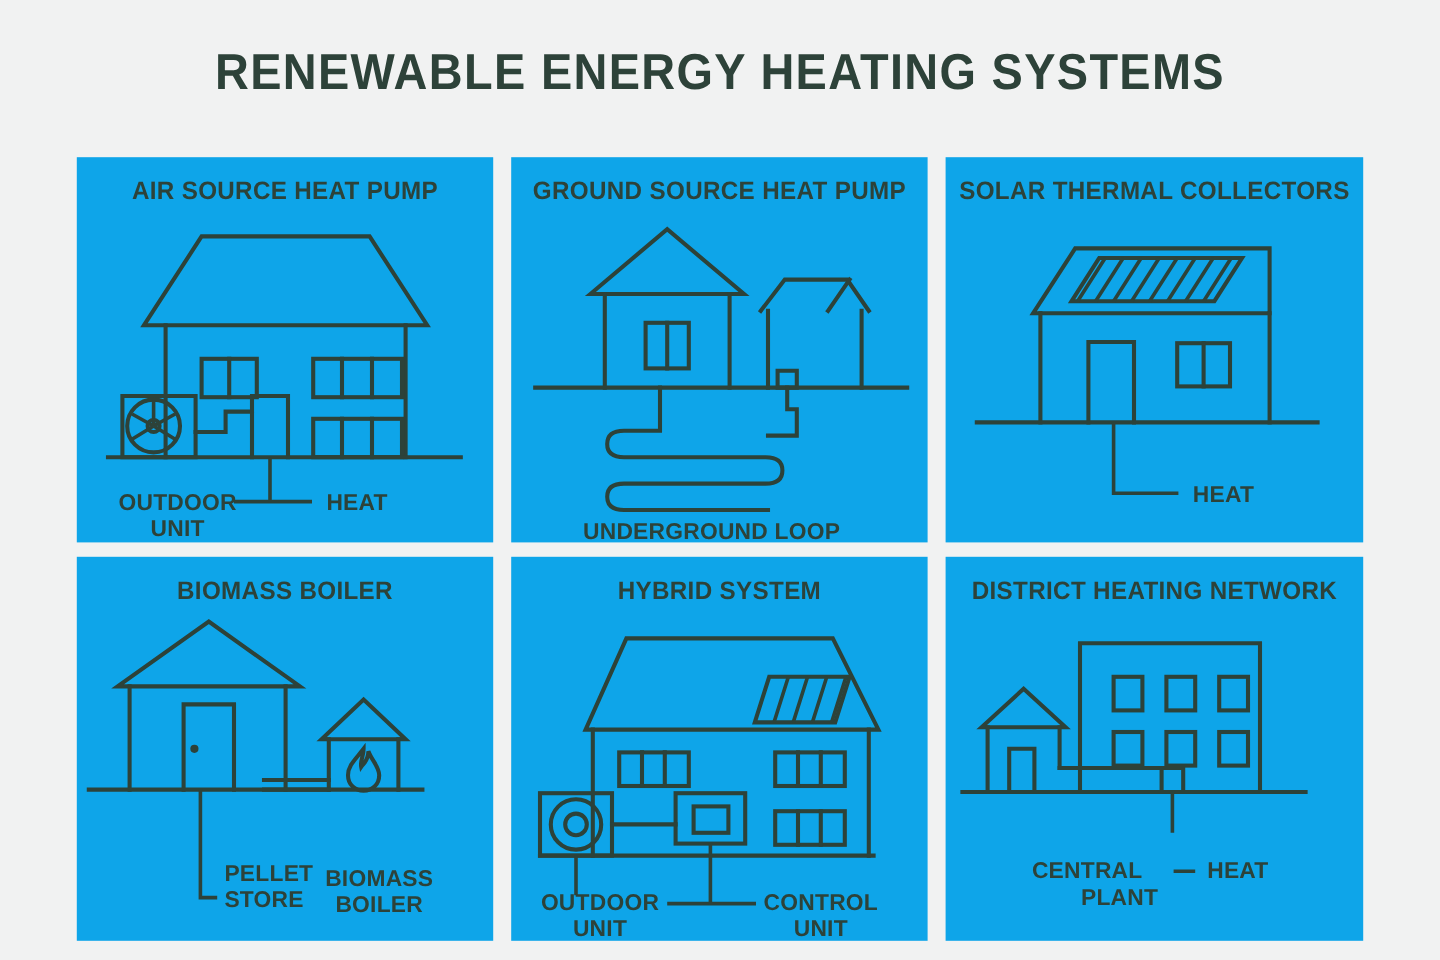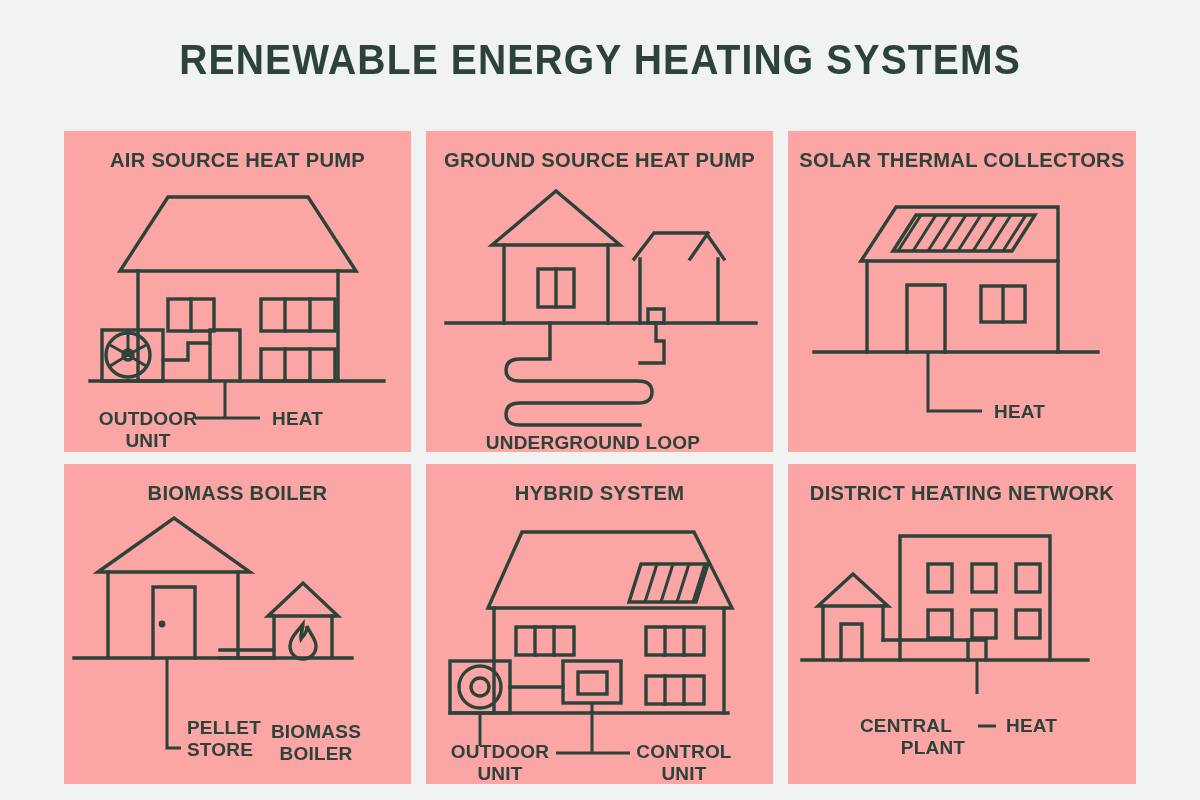--- a/index.html
+++ b/index.html
@@ -41,21 +41,21 @@
     width: 1092px;
     height: 641px;
     display: grid;
     grid-template-columns: 347px 347px 348px;
     grid-template-rows: 321px 320px;
     column-gap: 15px;
     row-gap: 12px;
   }
   .panel {
     position: relative;
-    background: #fca5a5;
+    background: #0ea5e9;
     overflow: hidden;
     text-decoration: underline;
   }
   .panel-title {
     position: absolute;
     top: 17px;
     left: 0;
     width: 100%;
     text-align: center;
     font-size: 21px;

